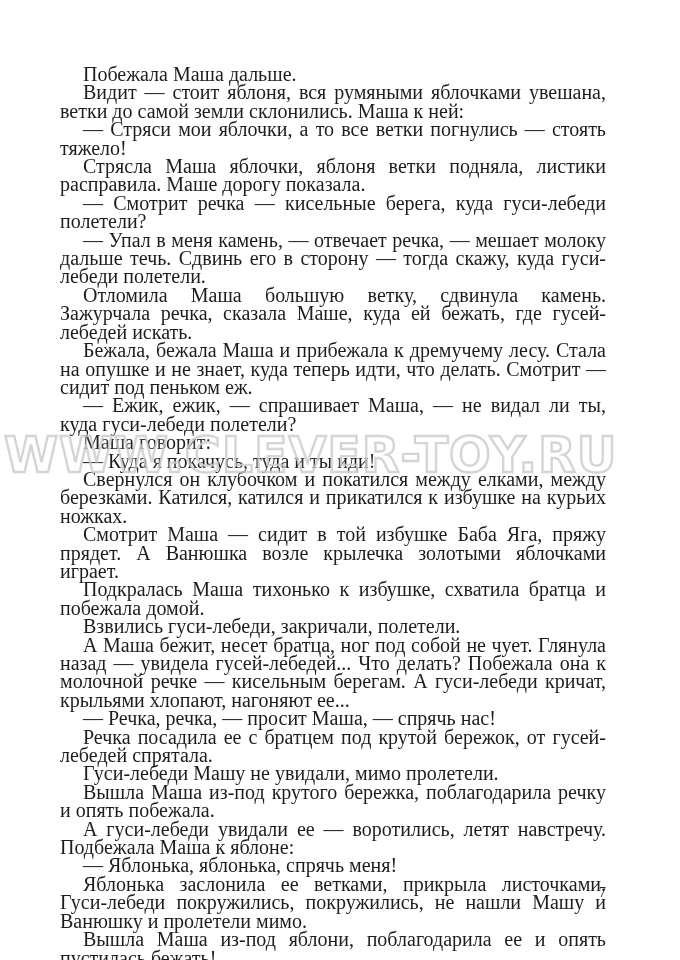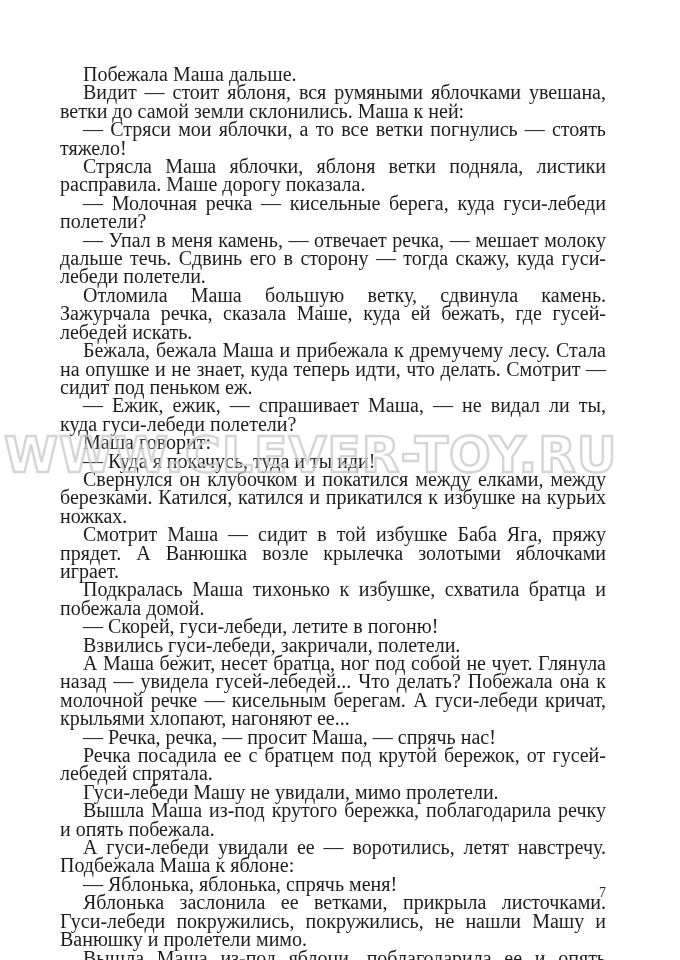--- a/index.html
+++ b/index.html
@@ -64,31 +64,30 @@
 
 <div class="page">
 
   <div class="watermark">WWW.CLEVER-TOY.RU</div>
 
   <div class="story-text">
       <p>Побежала Маша дальше.</p>
       <p>Видит — стоит яблоня, вся румяными яблочками увешана, ветки до самой земли склонились. Маша к ней:</p>
       <p>— Стряси мои яблочки, а то все ветки погнулись — стоять тяжело!</p>
       <p>Стрясла Маша яблочки, яблоня ветки подняла, листики расправила. Маше дорогу показала.</p>
-      <p>— Молочная речка — кисельные берега, куда гуси-лебеди полетели?</p>
+      <p>— Смотрит речка — кисельные берега, куда гуси-лебеди полетели?</p>
       <p>— Упал в меня камень, — отвечает речка, — мешает молоку дальше течь. Сдвинь его в сторону — тогда скажу, куда гуси-лебеди полетели.</p>
       <p>Отломила Маша большую ветку, сдвинула камень. Зажурчала речка, сказала Маше, куда ей бежать, где гусей-лебедей искать.</p>
       <p>Бежала, бежала Маша и прибежала к дремучему лесу. Стала на опушке и не знает, куда теперь идти, что делать. Смотрит — сидит под пеньком еж.</p>
       <p>— Ежик, ежик, — спрашивает Маша, — не видал ли ты, куда гуси-лебеди полетели?</p>
       <p>Маша говорит:</p>
       <p>— Куда я покачусь, туда и ты иди!</p>
       <p>Свернулся он клубочком и покатился между елками, между березками. Катился, катился и прикатился к избушке на курьих ножках.</p>
       <p>Смотрит Маша — сидит в той избушке Баба Яга, пряжу прядет. А Ванюшка возле крылечка золотыми яблочками играет.</p>
       <p>Подкралась Маша тихонько к избушке, схватила братца и побежала домой.</p>
-      <p>— Скорей, гуси-лебеди, летите в погоню!</p>
       <p>Взвились гуси-лебеди, закричали, полетели.</p>
       <p>А Маша бежит, несет братца, ног под собой не чует. Глянула назад — увидела гусей-лебедей... Что делать? Побежала она к молочной речке — кисельным берегам. А гуси-лебеди кричат, крыльями хлопают, нагоняют ее...</p>
       <p>— Речка, речка, — просит Маша, — спрячь нас!</p>
       <p>Речка посадила ее с братцем под крутой бережок, от гусей-лебедей спрятала.</p>
       <p>Гуси-лебеди Машу не увидали, мимо пролетели.</p>
       <p>Вышла Маша из-под крутого бережка, поблагодарила речку и опять побежала.</p>
       <p>А гуси-лебеди увидали ее — воротились, летят навстречу. Подбежала Маша к яблоне:</p>
       <p>— Яблонька, яблонька, спрячь меня!</p>
       <p>Яблонька заслонила ее ветками, прикрыла листочками. Гуси-лебеди покружились, покружились, не нашли Машу и Ванюшку и пролетели мимо.</p>
       <p>Вышла Маша из-под яблони, поблагодарила ее и опять пустилась бежать!</p>

